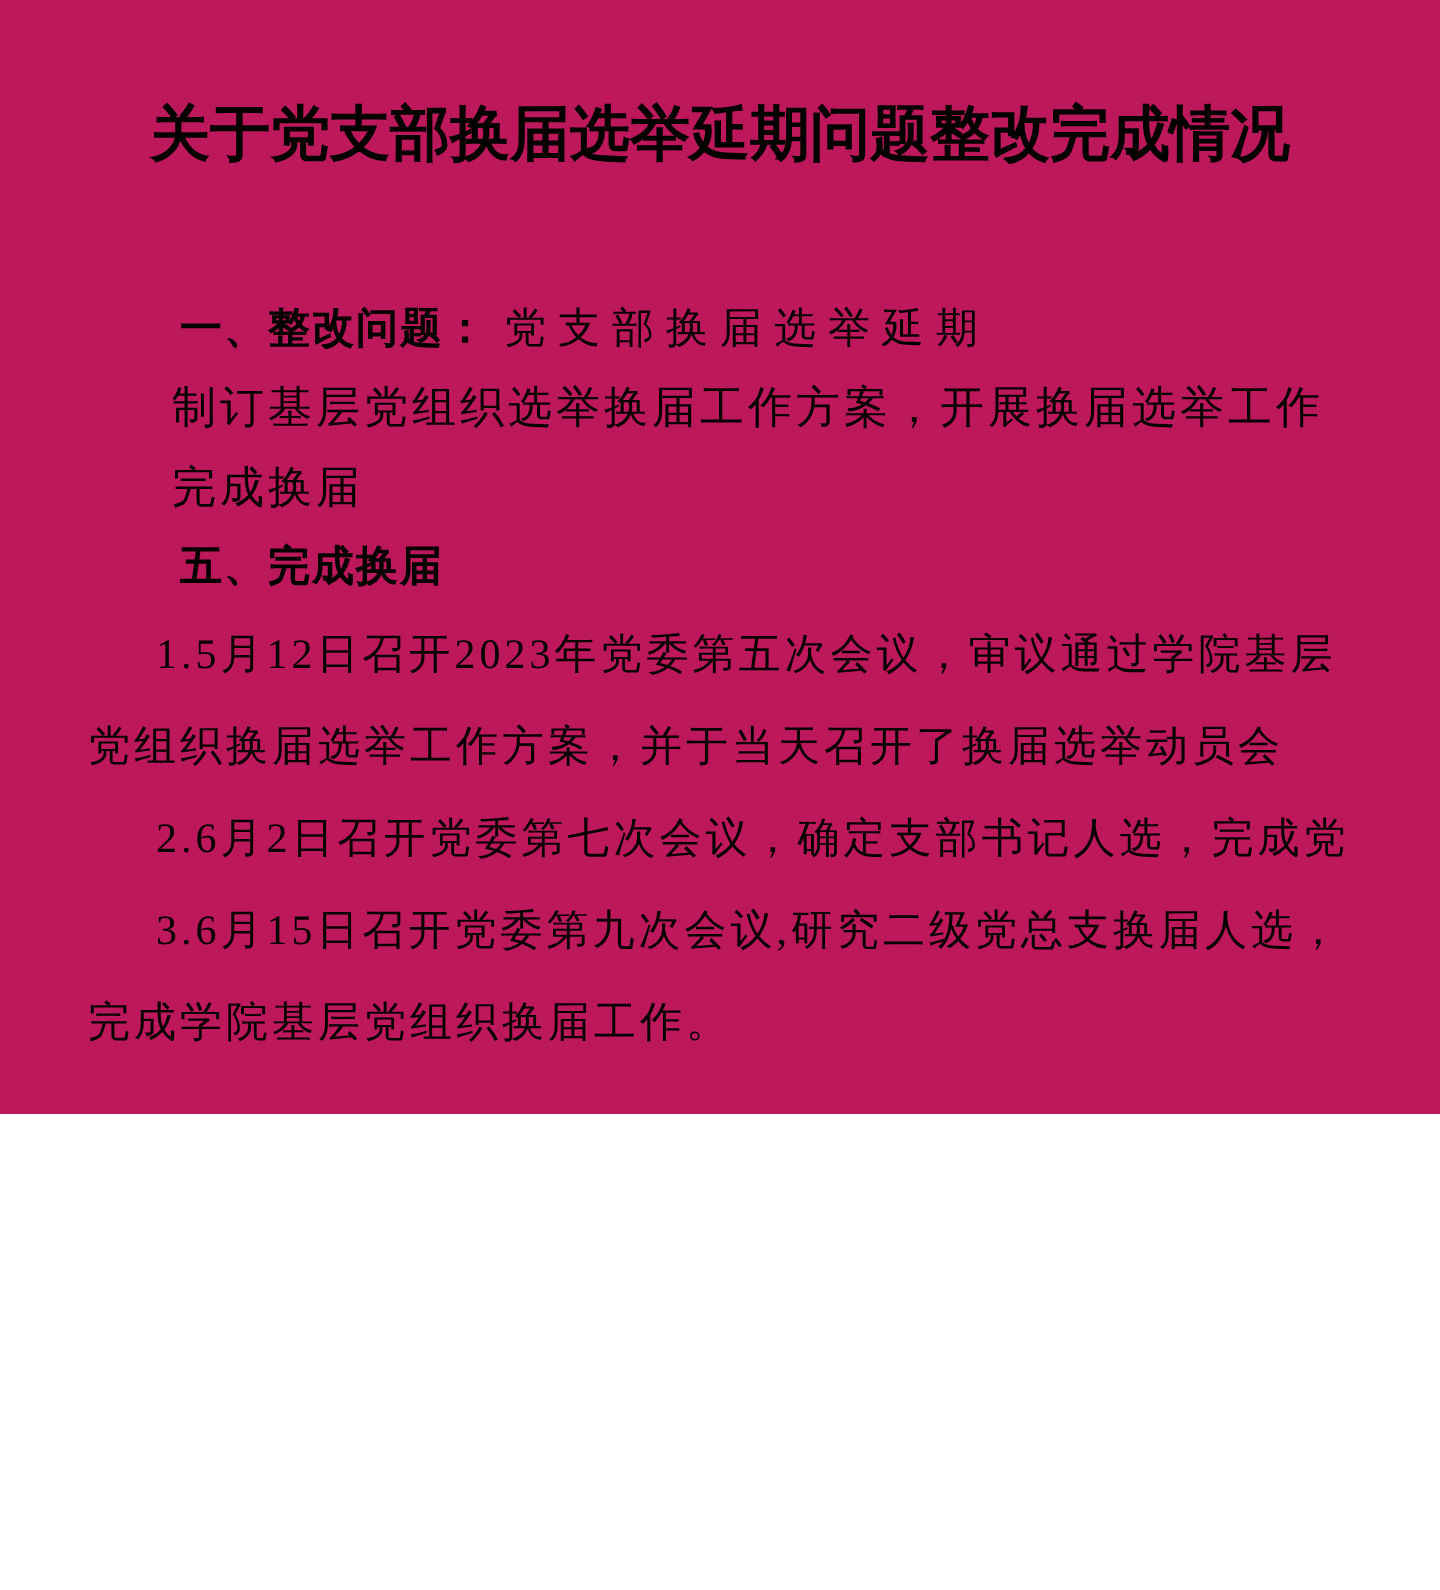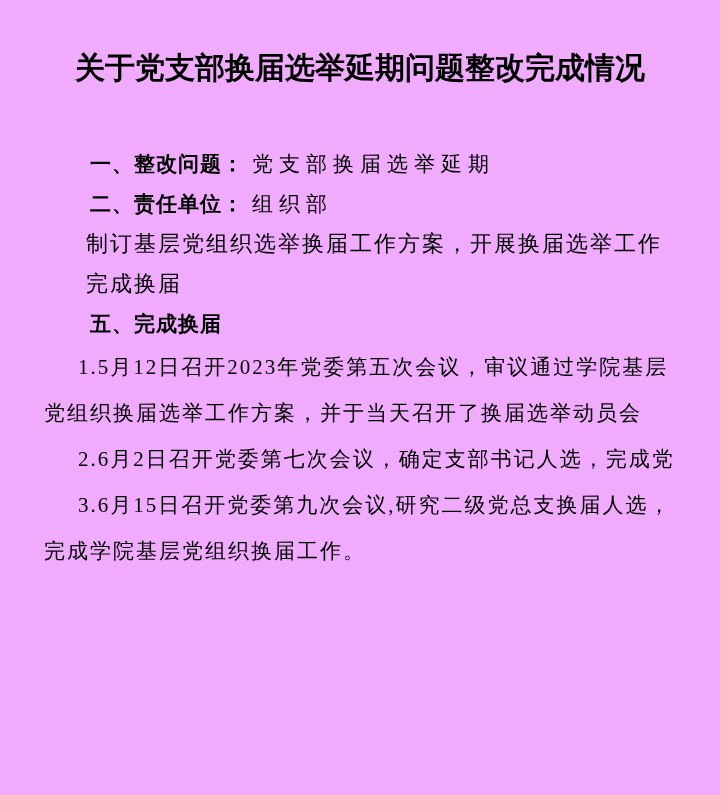--- a/index.html
+++ b/index.html
@@ -3,22 +3,22 @@
 <meta charset="utf-8">
 <style>
   html, body {
     margin: 0;
     padding: 0;
     background: #ffffff;
   }
   .page {
     position: relative;
     width: 720px;
-    height: 795px;
-    background: #f0abfc;
+    height: 557px;
+    background: #be185d;
     color: #000000;
     overflow: hidden;
   }
   .doc-title {
     margin: 47px 0 0 0;
     text-align: center;
     font-family: "Liberation Sans", "DejaVu Sans", sans-serif;
     font-weight: 700;
     font-size: 30px;
     line-height: 42px;
@@ -69,21 +69,20 @@
     padding-left: 34px;
   }
 </style>
 </head>
 <body>
 
 <div class="page">
   <h1 class="doc-title">关于党支部换届选举延期问题整改完成情况</h1>
   <div class="document-body">
       <div class="row list-line"><span class="label">一、整改问题：</span><span class="value">党支部换届选举延期</span></div>
-      <div class="row list-line"><span class="label">二、责任单位：</span><span class="value">组织部</span></div>
       <div class="body-line list-line">制订基层党组织选举换届工作方案，开展换届选举工作</div>
       <div class="body-line list-line">完成换届</div>
       <div class="heading list-line">五、完成换届</div>
       <div class="para-line first">1.5月12日召开2023年党委第五次会议，审议通过学院基层</div>
       <div class="para-line">党组织换届选举工作方案，并于当天召开了换届选举动员会</div>
       <div class="para-line first">2.6月2日召开党委第七次会议，确定支部书记人选，完成党</div>
       <div class="para-line first">3.6月15日召开党委第九次会议,研究二级党总支换届人选，</div>
       <div class="para-line">完成学院基层党组织换届工作。</div>
     </div>
 </div>

